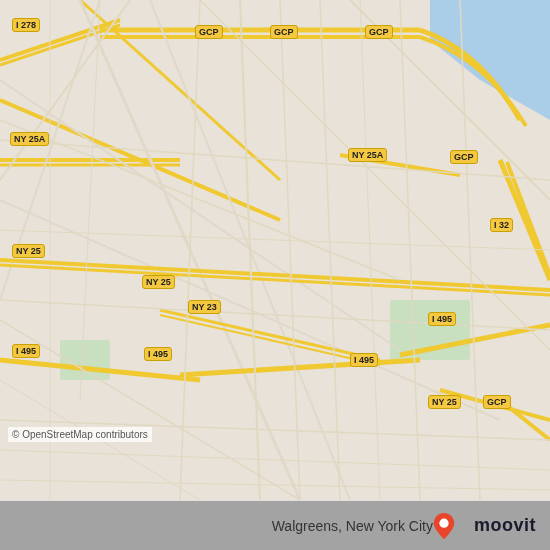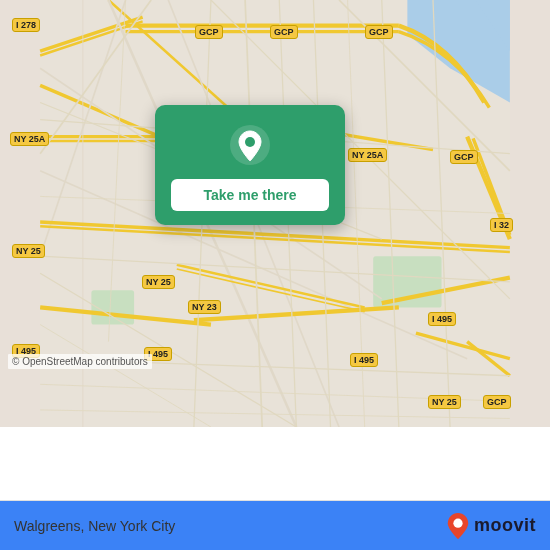--- a/index.html
+++ b/index.html
@@ -7,21 +7,21 @@
     body {
       width: 550px;
       height: 550px;
       overflow: hidden;
       font-family: Arial, sans-serif;
       position: relative;
     }
 
     #map-container {
       width: 550px;
-      height: 427px;
+      height: 500px;
       position: relative;
       overflow: hidden;
       background-color: #e8e0d8;
       padding-left: 7px;
     }
 
     
     .map-bg {
       width: 100%;
       height: 100%;
@@ -61,40 +61,40 @@
       font-weight: bold;
       cursor: pointer;
       width: 100%;
       text-align: center;
     }
 
     
     #bottom-bar {
       width: 550px;
       height: 50px;
-      background: #3b82f6;
+      background: #a3a3a3;
       display: flex;
       align-items: center;
-      justify-content: space-between;
+      justify-content: flex-end;
       padding: 0 14px;
       border-top: 1px solid #e0e0e0;
       position: absolute;
       bottom: 0;
       left: 0;
     }
 
     .bottom-title {
       font-size: 14px;
       color: #333;
     }
 
     .moovit-logo {
       display: flex;
       align-items: center;
-      gap: 5px;
+      gap: 19px;
     }
 
     .moovit-pin {
       width: 22px;
       height: 26px;
     }
 
     .moovit-text {
       font-size: 18px;
       font-weight: bold;
@@ -220,29 +220,20 @@
   <div class="hw-label" style="top:275px;left:142px">NY 25</div>
   <div class="hw-label" style="top:300px;left:188px">NY 23</div>
   <div class="hw-label" style="top:344px;left:12px">I 495</div>
   <div class="hw-label" style="top:347px;left:144px">I 495</div>
   <div class="hw-label" style="top:353px;left:350px">I 495</div>
   <div class="hw-label" style="top:312px;left:428px">I 495</div>
   <div class="hw-label" style="top:395px;left:428px">NY 25</div>
   <div class="hw-label" style="top:395px;left:483px">GCP</div>
   <div class="hw-label" style="top:218px;left:490px">I 32</div>
 
-  <div class="popup-card">
-
-    <svg class="popup-icon" viewBox="0 0 44 44" fill="none" xmlns="http://www.w3.org/2000/svg">
-      <circle cx="22" cy="22" r="20" fill="rgba(255,255,255,0.15)"></circle>
-      <path d="M22 8 C16 8 11 13 11 19 C11 26 22 38 22 38 C22 38 33 26 33 19 C33 13 28 8 22 8Z" fill="white" stroke="white" stroke-width="1"></path>
-      <circle cx="22" cy="19" r="5" fill="#2e9e6b"></circle>
-    </svg>
-    <button class="popup-btn">Take me there</button>
-  </div>
 
   <div class="attribution">© OpenStreetMap contributors</div>
 </div>
 
 <div id="bottom-bar">
   <span class="bottom-title">Walgreens, New York City</span>
   <div class="moovit-logo">
     <svg class="moovit-pin" viewBox="0 0 22 28" fill="none" xmlns="http://www.w3.org/2000/svg">
       <path d="M11 0 C5 0 0 5 0 11 C0 18 11 28 11 28 C11 28 22 18 22 11 C22 5 17 0 11 0Z" fill="#e8452a"></path>
       <circle cx="11" cy="11" r="5" fill="white"></circle>

